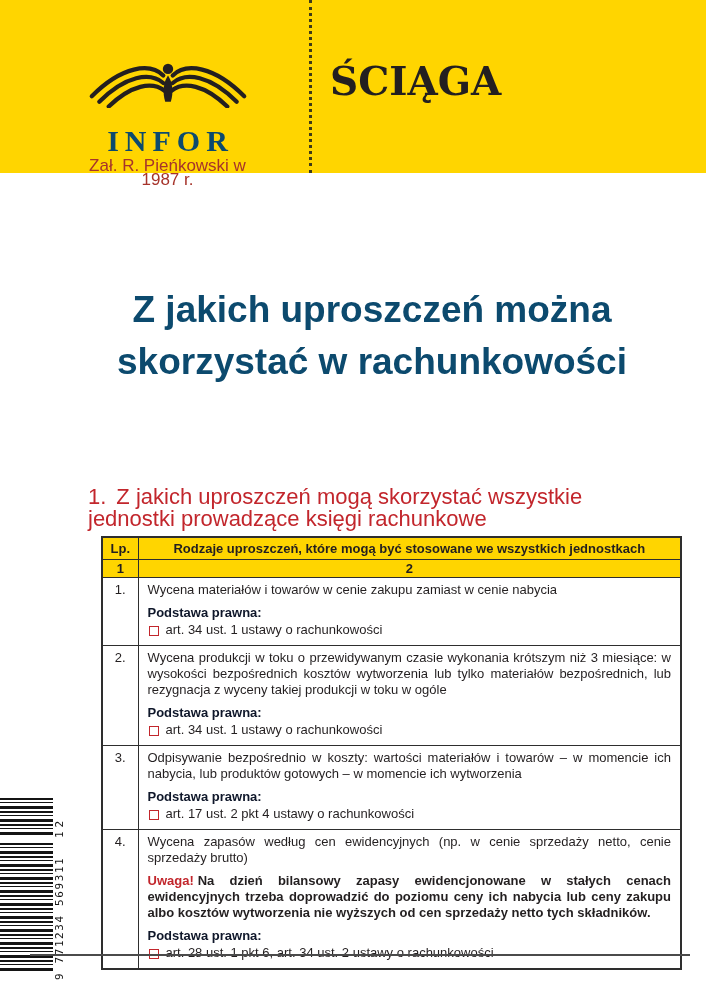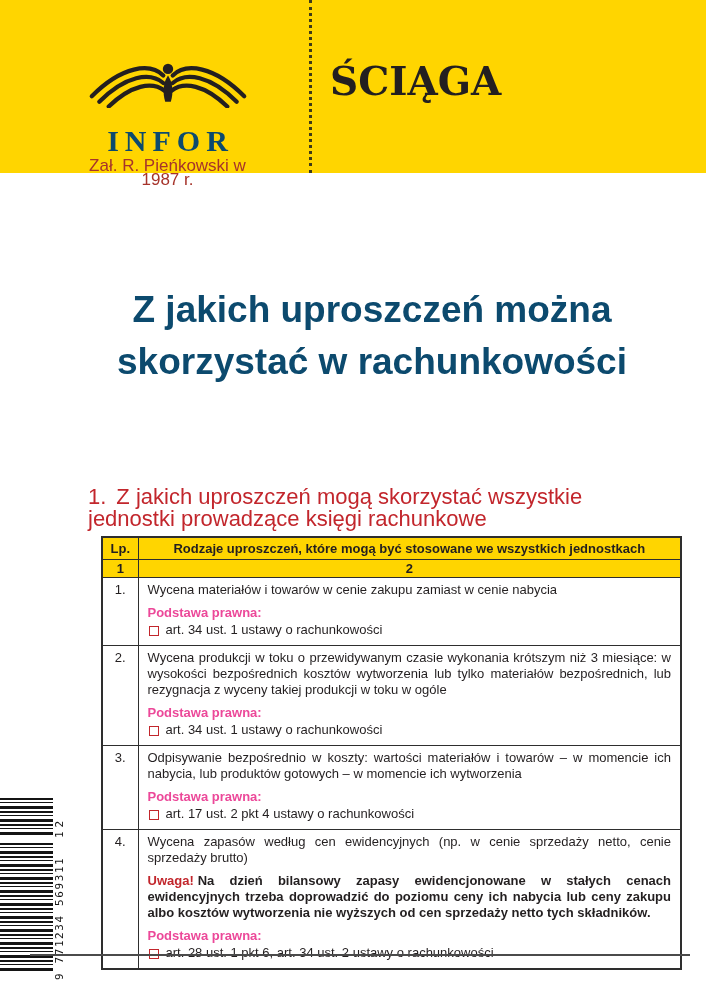--- a/index.html
+++ b/index.html
@@ -126,21 +126,21 @@
     vertical-align: top;
     font-size: 13px;
     line-height: 16px;
     background: #ffffff;
   }
   td.lp { text-align: center; padding-top: 4px; }
   td.content { padding: 4px 9px 7px 9px; text-align: justify; }
   .row-text { margin: 0; }
   .note { margin: 7px 0 0 0; font-weight: bold; }
   .note .note-label { color: #C2262C; margin-right: 4px; }
-  .legal-label { margin: 7px 0 0 0; font-weight: bold; color: #ec4899; }
+  .legal-label { margin: 7px 0 0 0; font-weight: bold; color: #0f172a; }
   .legal-ref { margin: 1px 0 0 0; display: flex; align-items: center; text-align: left; }
   .bullet {
     flex: 0 0 auto;
     width: 8px; height: 8px;
     border: 1.5px solid #C2262C;
     margin: 2px 7px 0 1px;
     background: #fff;
   }
   tr.row-1 { height: 60px; }
   tr.row-2 { height: 94px; }

